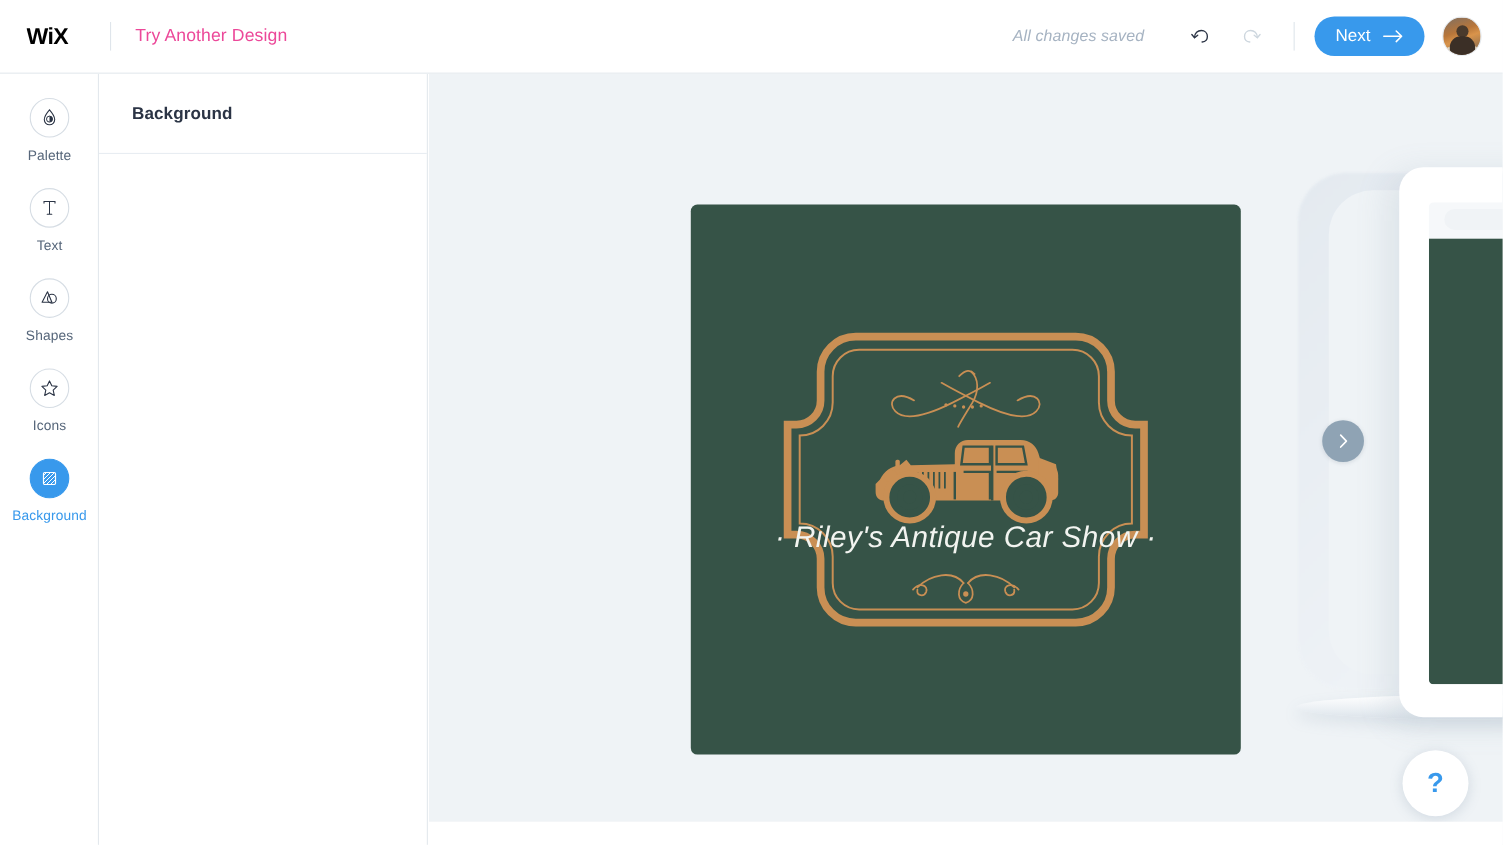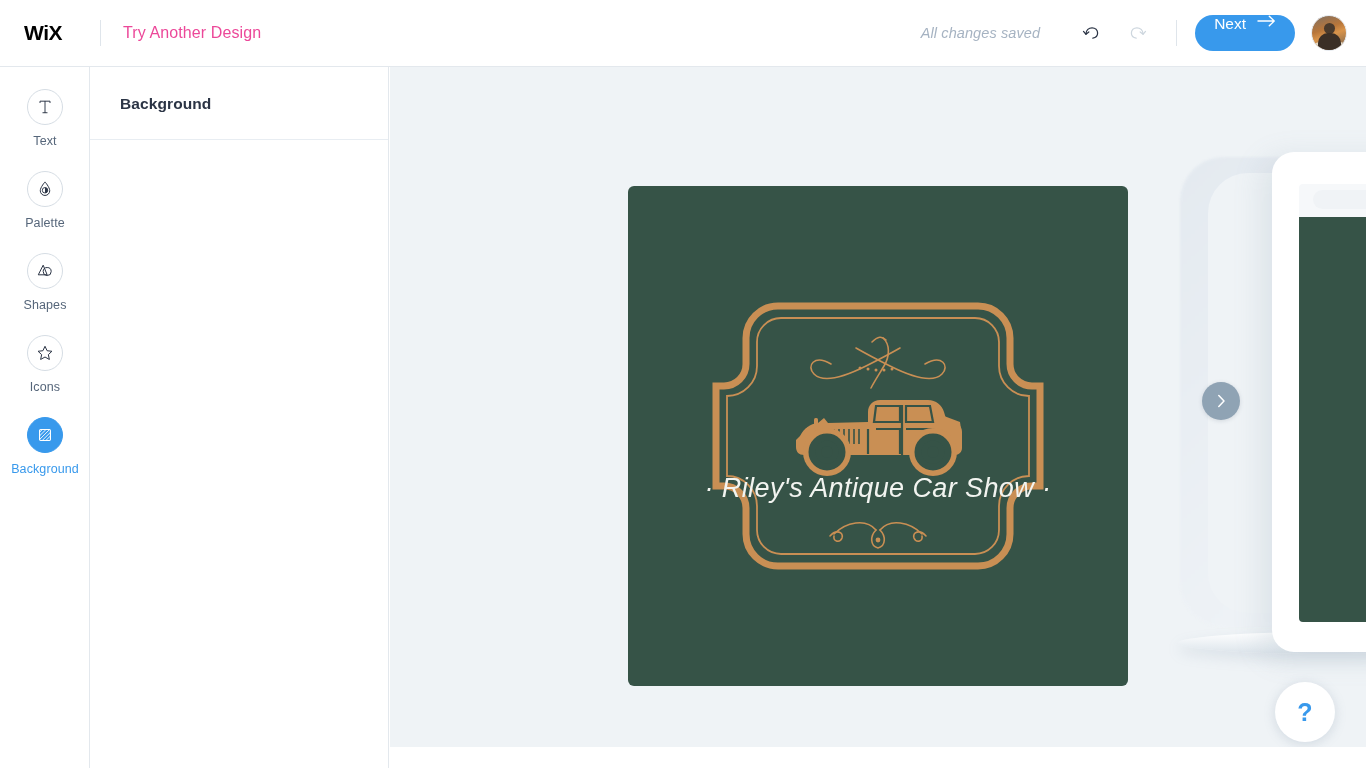--- a/index.html
+++ b/index.html
@@ -48,21 +48,21 @@
   }
   .icon-btn.disabled { cursor: default; }
   .hdr-sep {
     width: 1px; height: 26px; background: #dfe5eb; margin: 0 18px 0 16px;
   }
   .next-btn {
     height: 36px; min-width: 98px;
     border-radius: 18px; border: none;
     background: #3899ec; color: #fff;
     font-size: 15.5px; font-family: inherit;
-    display: flex; align-items: flex-start; justify-content: center;
+    display: flex; align-items: center; justify-content: center;
     gap: 11px; padding: 0 19px; cursor: pointer;
   }
   .avatar {
     width: 36px; height: 36px; border-radius: 50%;
     margin-left: 16px; overflow: hidden;
     border: 1px solid #e6ebf0; cursor: pointer;
     position: relative; flex: none;
     background: linear-gradient(160deg,#7d6f63 0%,#b8763a 38%,#d9944b 55%,#6e5e50 100%);
   }
   .avatar .av-head {
@@ -281,35 +281,35 @@
     </div>
 
   </div>
 </div>
 
 <div class="rail">
 
   <div class="rail-item">
     <div class="rail-circle">
       <svg width="20" height="20" viewBox="0 0 22 22">
-        <path d="M5.5 6.2 L5.5 4.6 L16.5 4.6 L16.5 6.2 M11 4.8 L11 17.2 M8.7 17.3 L13.3 17.3" fill="none" stroke="#2b3445" stroke-width="1.05" stroke-linecap="round"></path>
-      </svg>
-    </div>
-    <div class="rail-label">Text</div>
+        <path d="M11 3.2 C11 3.2 5.8 9.1 5.8 12.9 C5.8 15.8 8.1 18.1 11 18.1 C13.9 18.1 16.2 15.8 16.2 12.9 C16.2 9.1 11 3.2 11 3.2 Z" fill="none" stroke="#2b3445" stroke-width="1.1"></path>
+        <circle cx="11" cy="12.4" r="3" fill="none" stroke="#2b3445" stroke-width="1"></circle>
+        <path d="M11 9.4 A3 3 0 0 1 11 15.4 Z" fill="#2b3445"></path>
+      </svg>
+    </div>
+    <div class="rail-label">Palette</div>
   </div>
 
   <div class="rail-item">
     <div class="rail-circle">
       <svg width="20" height="20" viewBox="0 0 22 22">
-        <path d="M11 3.2 C11 3.2 5.8 9.1 5.8 12.9 C5.8 15.8 8.1 18.1 11 18.1 C13.9 18.1 16.2 15.8 16.2 12.9 C16.2 9.1 11 3.2 11 3.2 Z" fill="none" stroke="#2b3445" stroke-width="1.1"></path>
-        <circle cx="11" cy="12.4" r="3" fill="none" stroke="#2b3445" stroke-width="1"></circle>
-        <path d="M11 9.4 A3 3 0 0 1 11 15.4 Z" fill="#2b3445"></path>
-      </svg>
-    </div>
-    <div class="rail-label">Palette</div>
+        <path d="M5.5 6.2 L5.5 4.6 L16.5 4.6 L16.5 6.2 M11 4.8 L11 17.2 M8.7 17.3 L13.3 17.3" fill="none" stroke="#2b3445" stroke-width="1.05" stroke-linecap="round"></path>
+      </svg>
+    </div>
+    <div class="rail-label">Text</div>
   </div>
 
   <div class="rail-item">
     <div class="rail-circle">
       <svg width="20" height="20" viewBox="0 0 22 22">
         <path d="M9 4.6 L3.6 15.2 L13.4 15.2 Z" fill="none" stroke="#2b3445" stroke-width="1.1" stroke-linejoin="round"></path>
         <circle cx="13.4" cy="11.6" r="4.4" fill="none" stroke="#2b3445" stroke-width="1.1"></circle>
       </svg>
     </div>
     <div class="rail-label">Shapes</div>

